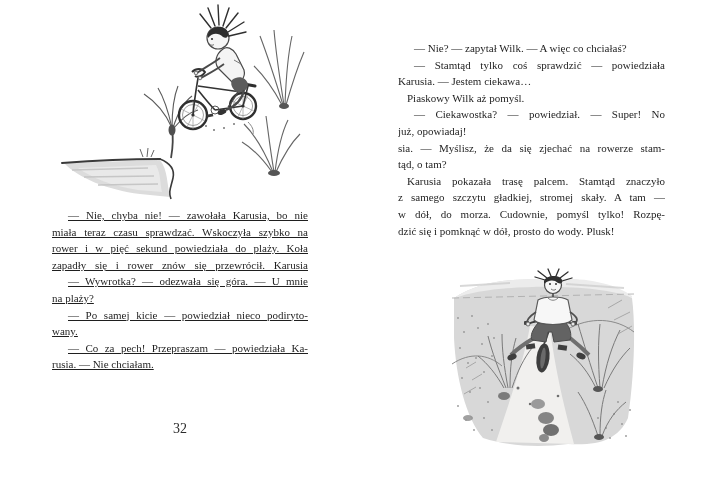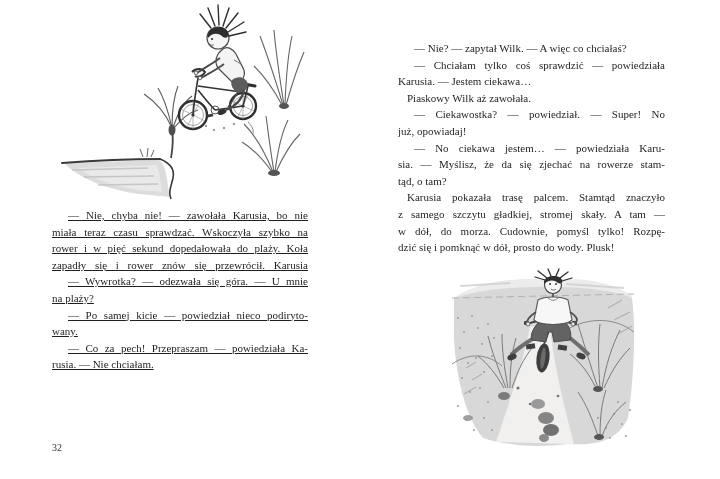--- a/index.html
+++ b/index.html
@@ -14,22 +14,22 @@
     height:16.6px;line-height:16.6px;
     text-align:justify;text-align-last:justify;
     overflow:hidden;white-space:normal;
   }
   .tline.pend{text-align-last:left;}
   .tline.in1{text-indent:9px;}
   .tline.in2{text-indent:16px;}
   #left-text{left:52px;top:207px;width:256px;text-decoration:underline;}
   #right-text{left:398px;top:40px;width:267px;}
   #page-number{
-    position:absolute;left:52px;top:442px;width:256px;
-    font-size:10px;color:#2b2b2b;
+    position:absolute;left:52px;top:421px;width:256px;
+    text-align:center;font-size:14px;color:#2b2b2b;
   }
   .illu{position:absolute;}
   #illu-left{left:48px;top:2px;width:315px;height:206px;}
   #illu-right{left:448px;top:268px;width:190px;height:180px;}
 </style>
 </head>
 <body>
 
 <div>
 
@@ -120,43 +120,42 @@
       <circle cx="166" cy="128" r="1" fill="#777" stroke="none"></circle>
       <circle cx="176" cy="126" r="1" fill="#777" stroke="none"></circle>
       <circle cx="186" cy="122" r="1" fill="#777" stroke="none"></circle>
       <path d="M200,120 C204,124 206,128 205,132" stroke="#888" stroke-width="1"></path>
     </g>
   </svg>
 
   <div id="left-text" class="page-text">
       <div class="tline in2">— Nie, chyba nie! — zawołała Karusia, bo nie</div>
       <div class="tline">miała teraz czasu sprawdzać. Wskoczyła szybko na</div>
-      <div class="tline">rower i w pięć sekund dopedałowała do plaży. Koła</div>
+      <div class="tline">rower i w pięć sekund powiedziała do plaży. Koła</div>
       <div class="tline">zapadły się i rower znów się przewrócił. Karusia</div>
       <div class="tline in2">— Wywrotka? — odezwała się góra. — U mnie</div>
       <div class="tline pend">na plaży?</div>
       <div class="tline in2">— Po samej kicie — powiedział nieco podiryto-</div>
       <div class="tline pend">wany.</div>
       <div class="tline in2">— Co za pech! Przepraszam — powiedziała Ka-</div>
       <div class="tline pend">rusia. — Nie chciałam.</div>
     </div>
 
   <div id="page-number">32</div>
 </div>
 
 <div>
 
   <div id="right-text" class="page-text">
       <div class="tline in2 pend">— Nie? — zapytał Wilk. — A więc co chciałaś?</div>
-      <div class="tline in2">— Chciałam tylko coś sprawdzić — powiedziała</div>
+      <div class="tline in2">— Stamtąd tylko coś sprawdzić — powiedziała</div>
       <div class="tline pend">Karusia. — Jestem ciekawa…</div>
-      <div class="tline in1 pend">Piaskowy Wilk aż zawołała.</div>
+      <div class="tline in1 pend">Piaskowy Wilk aż pomyśl.</div>
       <div class="tline in2">— Ciekawostka? — powiedział. — Super! No</div>
       <div class="tline pend">już, opowiadaj!</div>
-      <div class="tline in2">— No ciekawa jestem… — powiedziała Karu-</div>
       <div class="tline">sia. — Myślisz, że da się zjechać na rowerze stam-</div>
       <div class="tline pend">tąd, o tam?</div>
       <div class="tline in1">Karusia pokazała trasę palcem. Stamtąd znaczyło</div>
       <div class="tline">z samego szczytu gładkiej, stromej skały. A tam —</div>
       <div class="tline">w dół, do morza. Cudownie, pomyśl tylko! Rozpę-</div>
       <div class="tline pend">dzić się i pomknąć w dół, prosto do wody. Plusk!</div>
     </div>
 
   <svg id="illu-right" class="illu" viewBox="0 0 190 180" xmlns="http://www.w3.org/2000/svg">
     <g>

